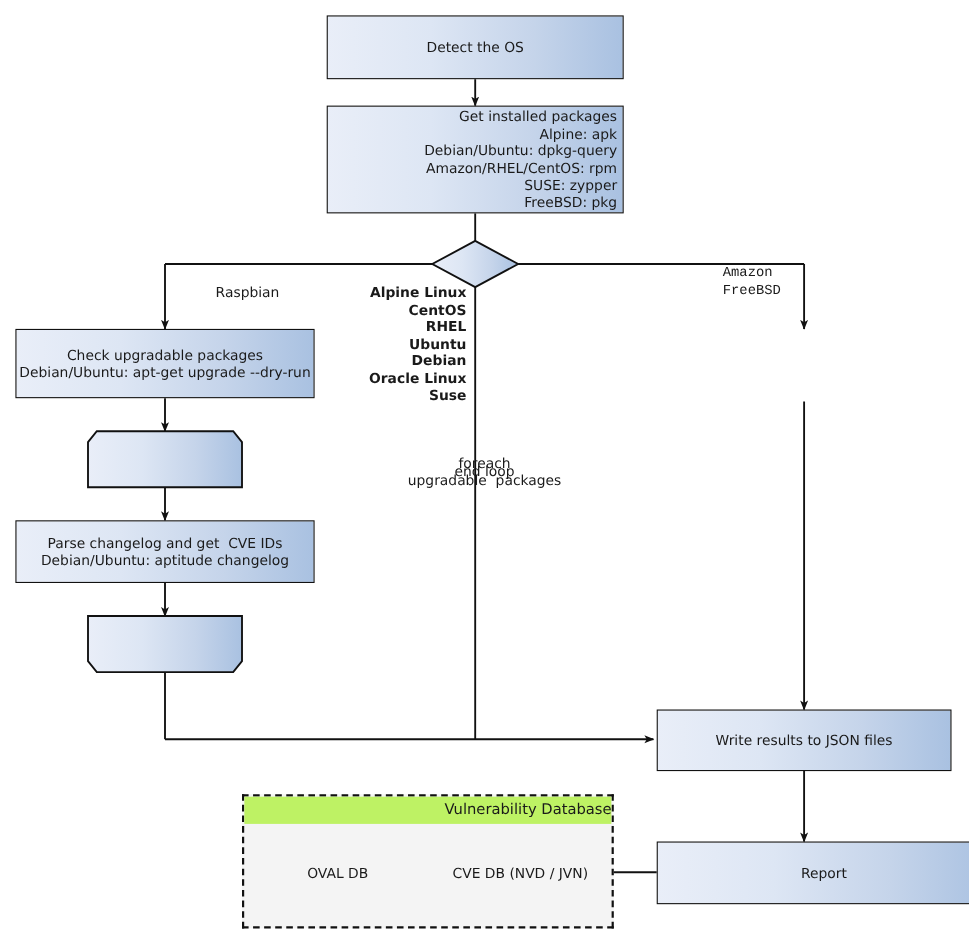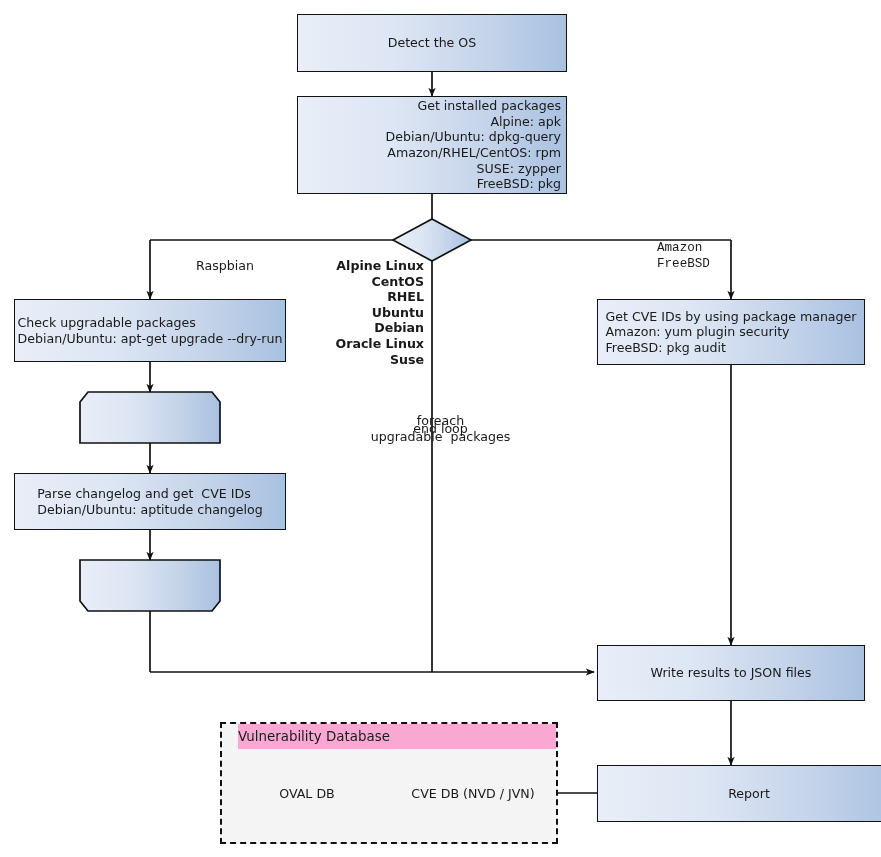--- a/index.html
+++ b/index.html
@@ -10,20 +10,21 @@
   }
   #canvas{position:absolute;left:0;top:0;width:881px;height:857px;}
   svg.layer{position:absolute;left:0;top:0;width:881px;height:857px;pointer-events:none;}
 
   .node{
     position:absolute;
     box-sizing:border-box;
     border:1.6px solid #111111;
     background:linear-gradient(to right,#e9eef8 0%,#dde6f4 35%,#c5d4ea 70%,#a9c1e1 100%);
     display:flex;align-items:center;justify-content:center;
+    text-align:center;
     font-size:12.6px;
     line-height:15.6px;
     white-space:pre;
     color:#1a1a1a;
   }
   .node.rightalign{justify-content:flex-end;text-align:right;padding-right:5px;}
 
   
   .loop-start{
     border:none;background:none;
@@ -43,23 +44,23 @@
   }
   .edge-label.ralign{text-align:right;}
 
   .group-box{
     position:absolute;box-sizing:border-box;
     border:2px dashed #111111;
     background:#f4f4f4;
     overflow:hidden;
   }
   .group-title-bar{
-    position:absolute;left:16px;top:0;width:100%;height:25px;
-    background:#f9a8d4;
-    display:flex;align-items:center;justify-content:flex-start;
+    position:absolute;left:0;top:0;width:100%;height:25px;
+    background:#bef264;
+    display:flex;align-items:center;justify-content:flex-end;
     font-size:13.4px;color:#1a1a1a;white-space:nowrap;
   }
   .cyl-label{
     position:absolute;left:0;width:100%;text-align:center;
     font-size:12.6px;color:#1a1a1a;white-space:pre;
   }
 </style>
 </head>
 <body>
 
@@ -144,23 +145,20 @@
 upgradable  packages</div>
   </div>
 
   <div class="node" style="left:14px;top:473px;width:272px;height:57px;">Parse changelog and get  CVE IDs
 Debian/Ubuntu: aptitude changelog</div>
 
   <div class="loop-end" style="left:80px;top:560px;width:140px;height:51px;">
     <div class="shape-label">end loop</div>
   </div>
 
-  <div class="node" style="left:597px;top:299px;width:268px;height:66px;">Get CVE IDs by using package manager
-Amazon: yum plugin security
-FreeBSD: pkg audit</div>
 
   <div class="node" style="left:597px;top:645px;width:268px;height:56px;">Write results to JSON files</div>
 
   <div class="node" style="left:597px;top:765px;width:304px;height:57px;">Report</div>
 
   <div class="edge-label" style="left:196px;top:258px;">Raspbian</div>
 
   <div class="edge-label ralign" style="left:272px;top:258px;width:152px;font-weight:bold;">Alpine Linux
 CentOS
 RHEL

